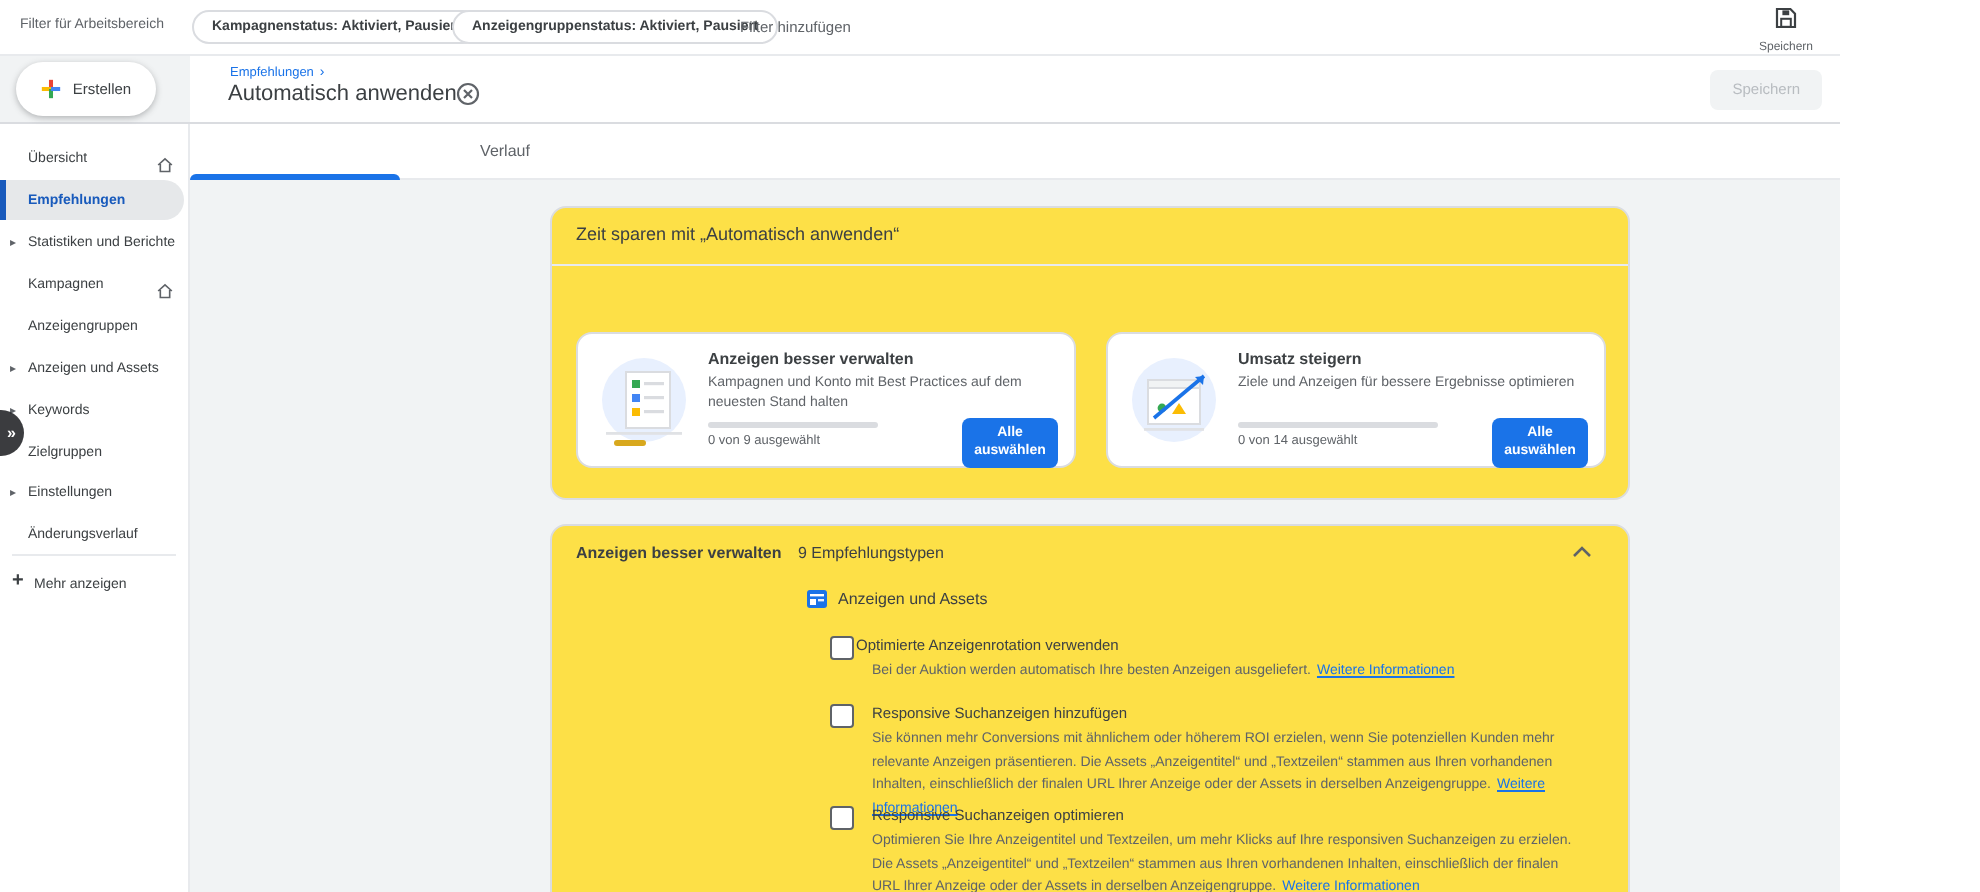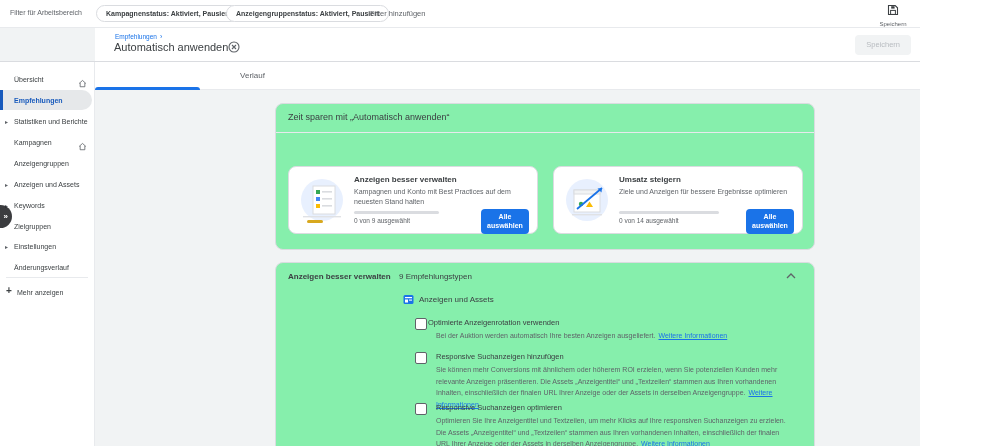--- a/index.html
+++ b/index.html
@@ -54,21 +54,21 @@
   .nav-row.selected .nav-label { color:#185abc; font-weight:700; }
   .nav-divider { left:6px; top:277px; width:82px; height:1px; background:#e8eaed; }
   .nav-more { top:282px; }
   .nav-more .plus { position:absolute; left:6px; top:3px; font-size:10px; font-weight:700; color:#3c4043; line-height:12px; }
   .nav-more .nav-label { margin-left:17px; font-weight:500; }
   .nav-expand { left:-11px; top:205px; width:23px; height:23px; border-radius:50%; background:rgba(32,33,36,.88);
     display:flex; align-items:center; justify-content:flex-end; padding-right:4px; cursor:pointer; z-index:40; }
   .nav-expand b { color:#fff; font-size:8px; font-weight:700; }
 
   
-  .card { background:#86efac; border:1px solid #dadce0; border-radius:8px; }
+  .card { background:#fde047; border:1px solid #dadce0; border-radius:8px; }
   .card1 { left:275px; top:103px; width:540px; height:147px; }
   .card1-title { left:12px; top:8px; font-size:9px; color:#3c4043; }
   .card1-divider { left:0; top:28px; width:538px; height:1px; background:#e8eaed; }
   .card1-sub { left:12px; top:37px; font-size:8px; color:#3c4043; }
   a.link-purple { color:#681da8; text-decoration:underline; margin-left:3px; cursor:pointer; }
   a.link-blue { color:#1a73e8; text-decoration:underline; margin-left:3px; cursor:pointer; }
 
   .promo { top:62px; width:250px; height:68px; border:1px solid #dadce0; border-radius:8px; background:#fff; }
   .promo1 { left:12px; } .promo2 { left:277px; }
   .promo-illus { left:10px; top:11px; }
@@ -113,20 +113,29 @@
   <span class="abs add-filter">Filter hinzufügen</span>
   <div class="abs save-mini">
     <svg width="12" height="12" viewBox="0 0 12 12">
       <path d="M1.5 1.5 H8.2 L10.5 3.8 V10.5 H1.5 Z" fill="none" stroke="#3c4043" stroke-width="1.1"></path>
       <rect x="3.6" y="6.4" width="4.8" height="4" fill="none" stroke="#3c4043" stroke-width="1"></rect>
       <rect x="4.2" y="2.2" width="3.4" height="2.4" fill="#3c4043"></rect>
     </svg>
     <span>Speichern</span>
   </div>
 
+  <div class="abs create-btn">
+    <svg width="11" height="11" viewBox="0 0 12 12">
+      <rect x="4.9" y="1" width="2.2" height="5" fill="#ea4335"></rect>
+      <rect x="1" y="4.9" width="5" height="2.2" fill="#fbbc04"></rect>
+      <rect x="4.9" y="6" width="2.2" height="5" fill="#34a853"></rect>
+      <rect x="6" y="4.9" width="5" height="2.2" fill="#4285f4"></rect>
+    </svg>
+    <span>Erstellen</span>
+  </div>
   <div class="abs breadcrumb">
     <span>Empfehlungen</span><span class="sep">›</span>
   </div>
   <div class="abs page-title-row">
     <span class="page-title">Automatisch anwenden</span>
     <svg width="12" height="12" viewBox="0 0 12 12" style="cursor:pointer">
       <circle cx="6" cy="6" r="5" fill="none" stroke="#5f6368" stroke-width="1.1"></circle>
       <path d="M4 4 L8 8 M8 4 L4 8" stroke="#5f6368" stroke-width="1.1"></path>
     </svg>
   </div>

